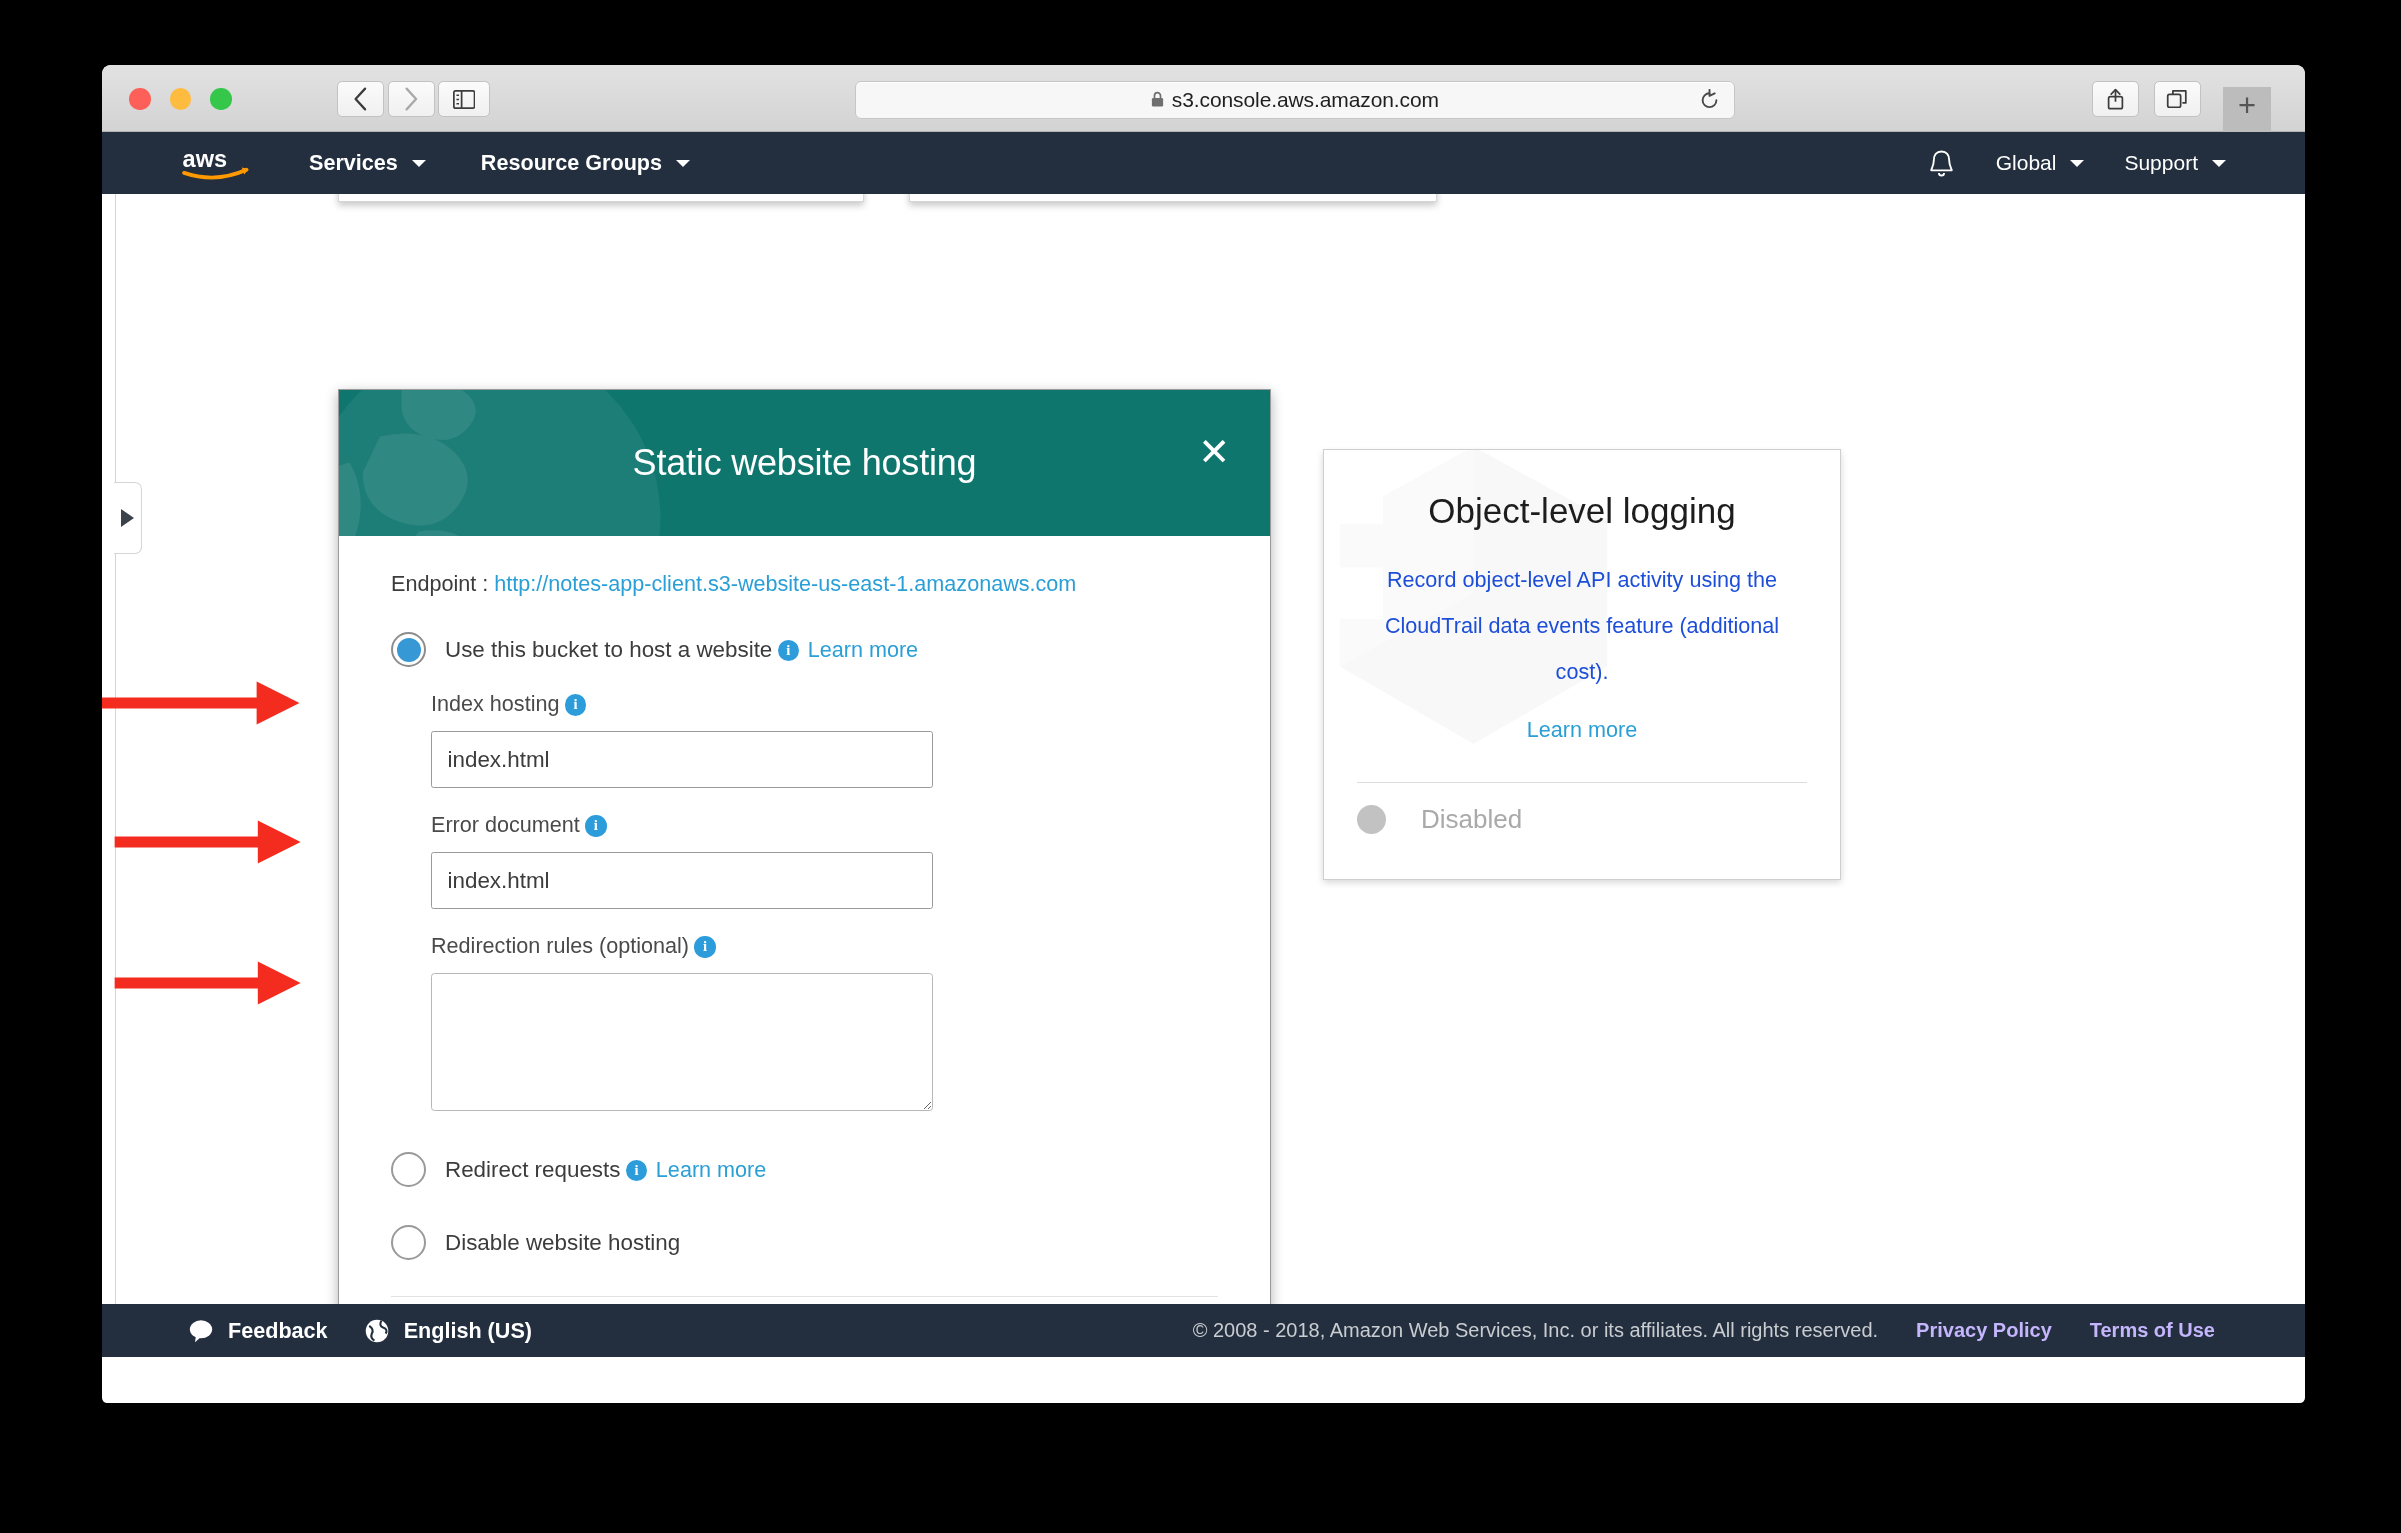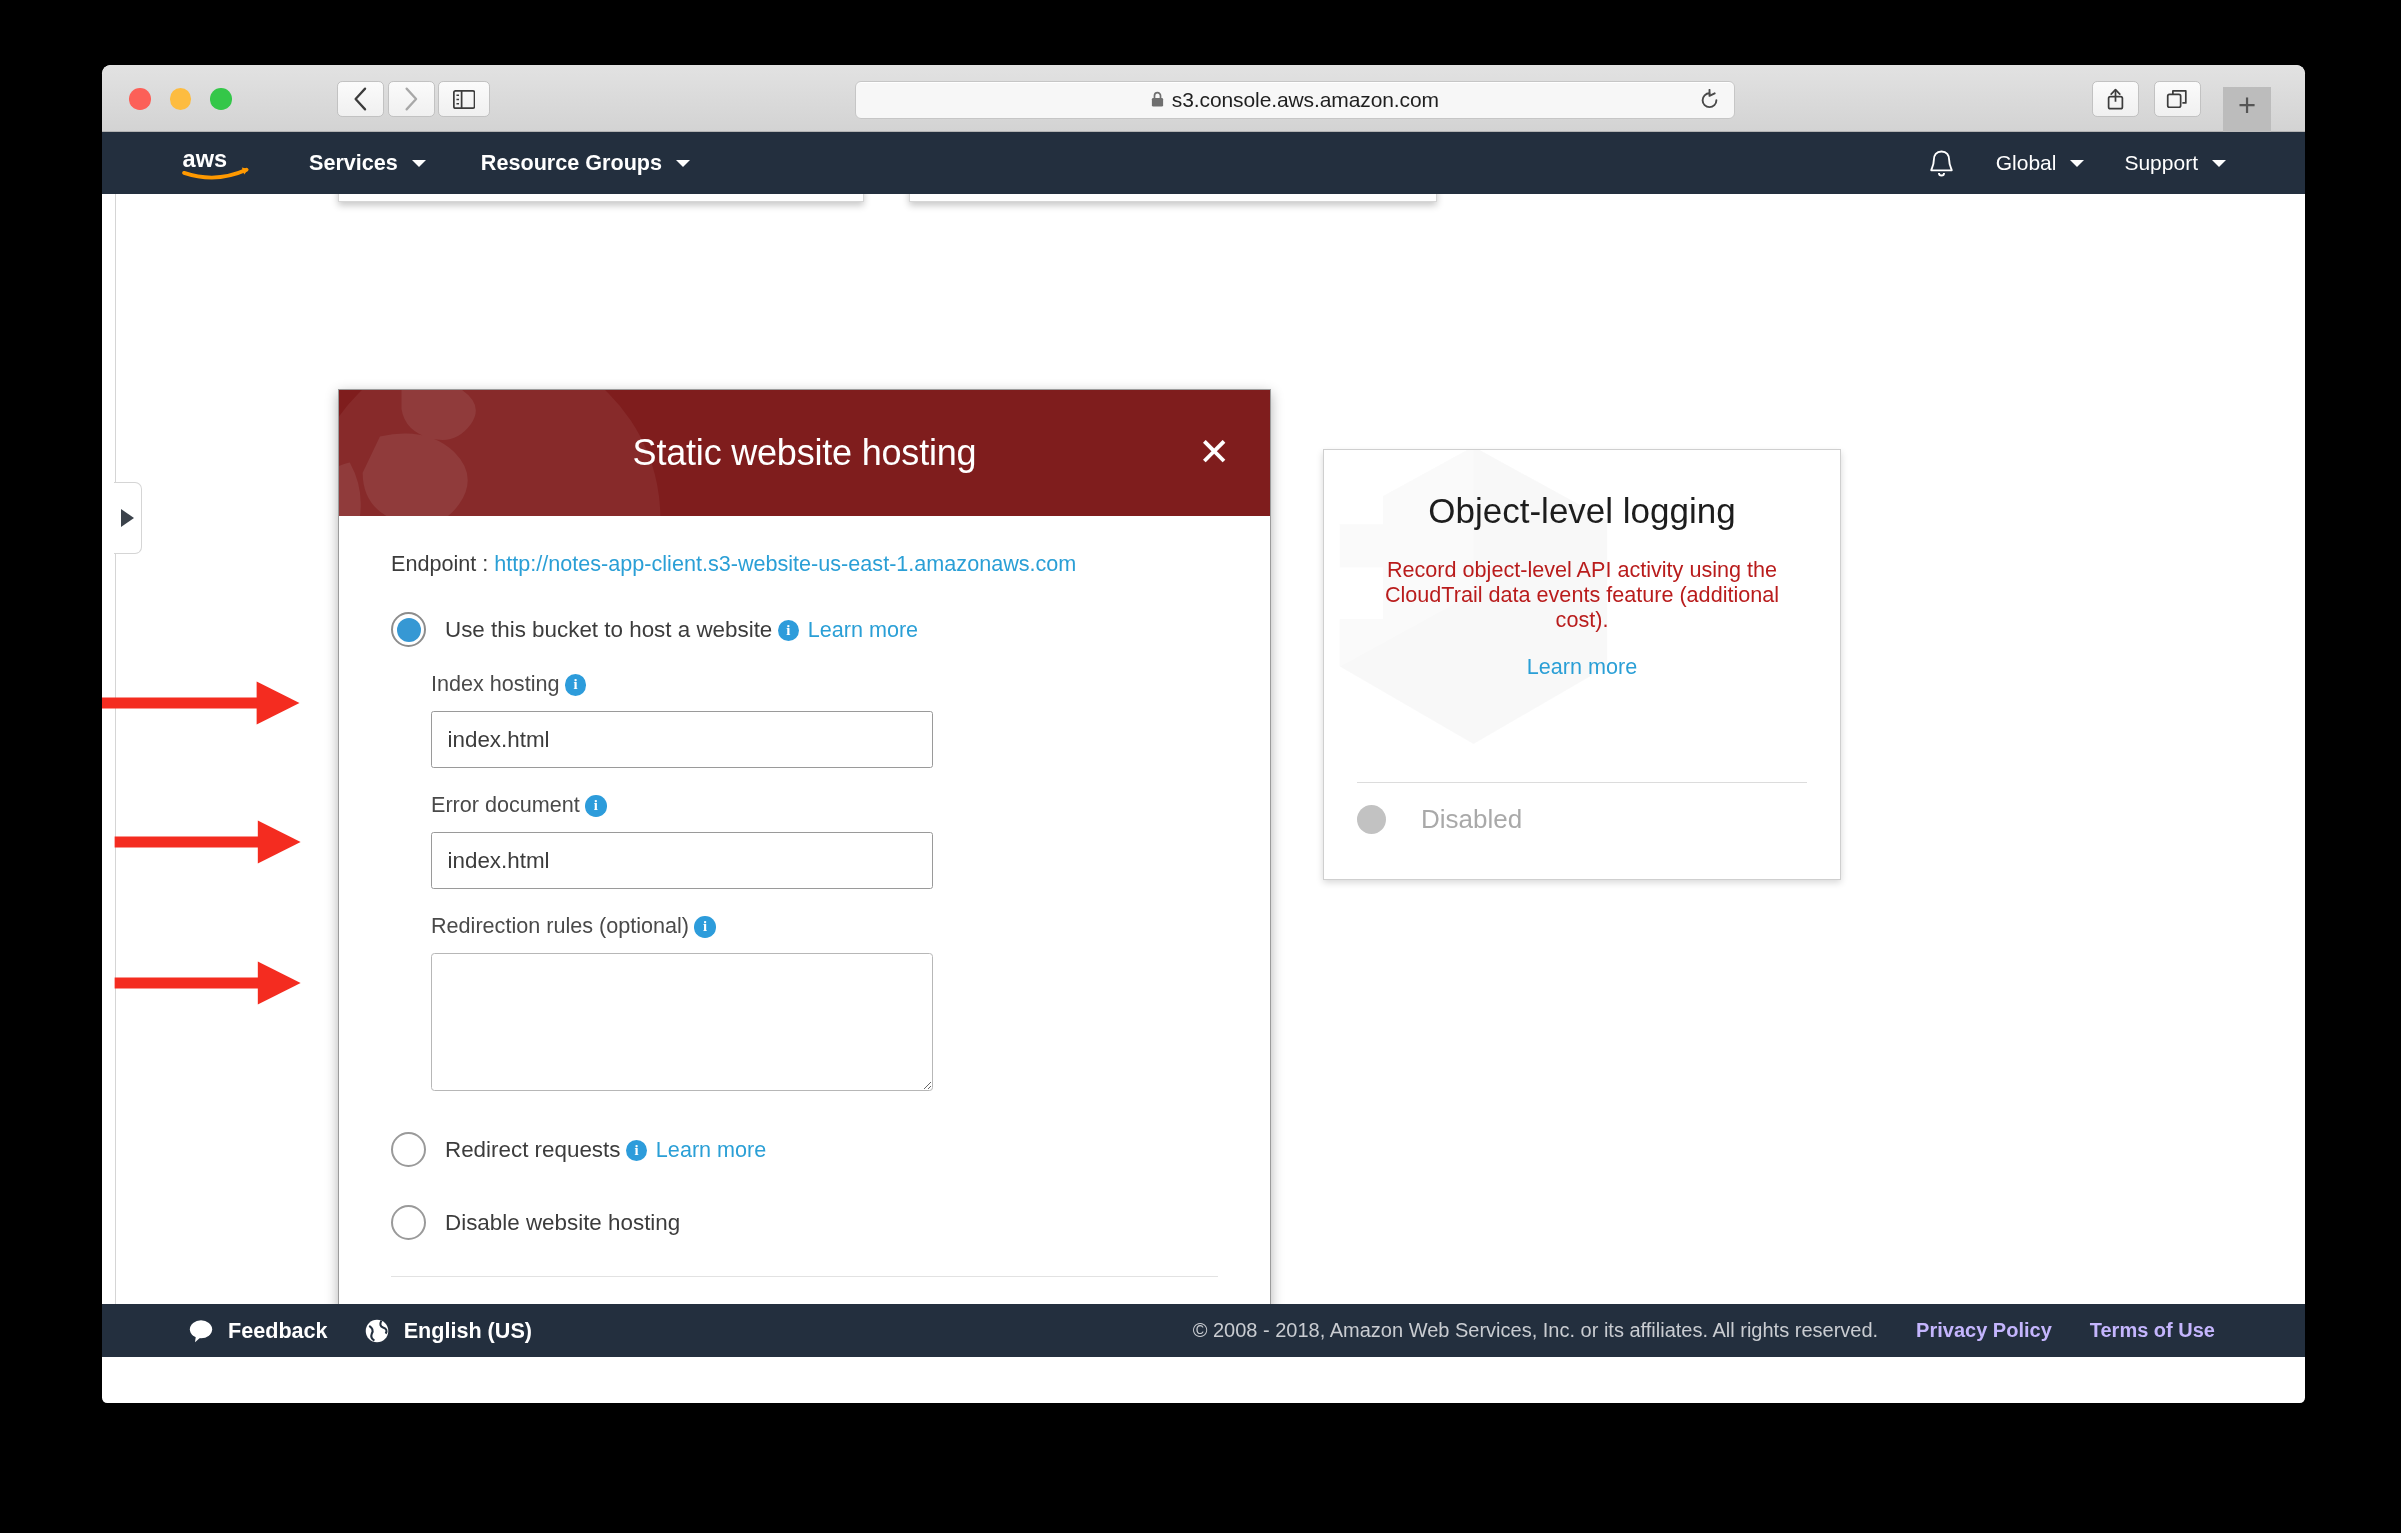--- a/index.html
+++ b/index.html
@@ -123,22 +123,22 @@
   .modal {
     position: absolute;
     left: 236px; top: 195px;
     width: 933px;
     background: #ffffff;
     border: 0.9px solid #9b9b9b;
     box-shadow: 0 4.3px 12px rgba(0,0,0,0.30);
   }
   .modal-header {
     position: relative;
-    height: 126px;
-    background: #7f1d1d;
+    height: 146px;
+    background: #0f766e;
     overflow: hidden;
     display:flex; align-items:center; justify-content:center;
   }
   .modal-header .globe {
     position:absolute; left: -41px; top: -57px;
     width: 371px; height: 371px; opacity: 0.30;
   }
   .modal-title {
     position: relative; z-index: 2;
     color:#ffffff; font-size: 36px; font-weight: normal; letter-spacing: -0.2px;
@@ -208,21 +208,21 @@
     background:#ffffff; border:0.9px solid #cfcfcf;
     box-shadow: 0 2.6px 7px rgba(0,0,0,0.16);
     overflow:hidden;
   }
   .olcard .cube {
     position:absolute; left: 7px; top: -12px; width: 285px; height: 319px;
     opacity: 0.45;
   }
   .ol-inner { position:relative; z-index:2; padding: 41px 33px 0 33px; text-align:center; }
   .ol-title { font-size: 35px; color:#1d1d1d; font-weight: normal; margin-bottom: 26px; }
-  .ol-desc { font-size: 21.6px; color:#b91c1c; line-height: 25px; }
+  .ol-desc { font-size: 21.6px; color:#1d4ed8; line-height: 46px; }
   .ol-learn { display:inline-block; margin-top: 22.4px; color:#2a9fd6; font-size: 21.6px; text-decoration:none; }
   .ol-sep { position:absolute; left: 33px; right: 33px; top: 332px; border-top: 0.9px solid #dcdcdc; z-index:2;}
   .ol-status { position:absolute; left: 33px; top: 354px; display:flex; align-items:center; gap: 35px; z-index:2;}
   .ol-dot { width: 29px; height: 29px; border-radius: 50%; background:#c2c2c2; display:block; }
   .ol-status-text { font-size: 26px; color:#a9a9a9; }
 
   
   .aws-footer {
     position:absolute; bottom:0; left:0; right:0;
     height: 53px; background:#232f3e;

